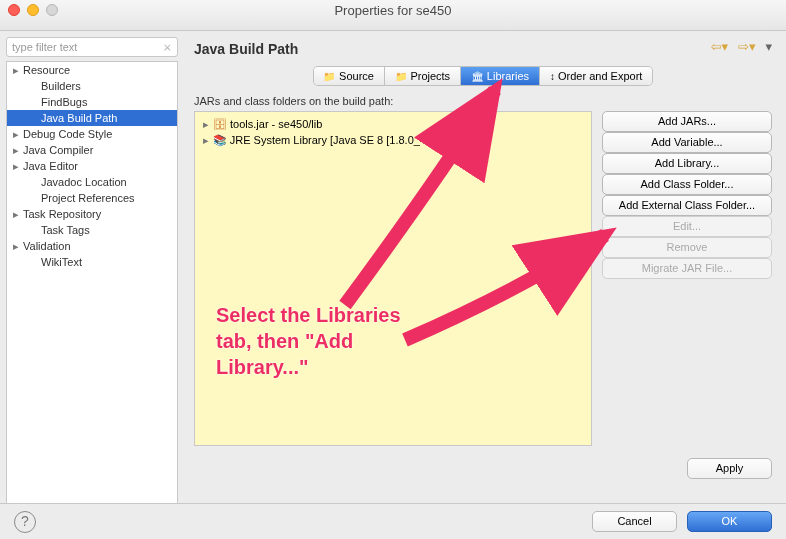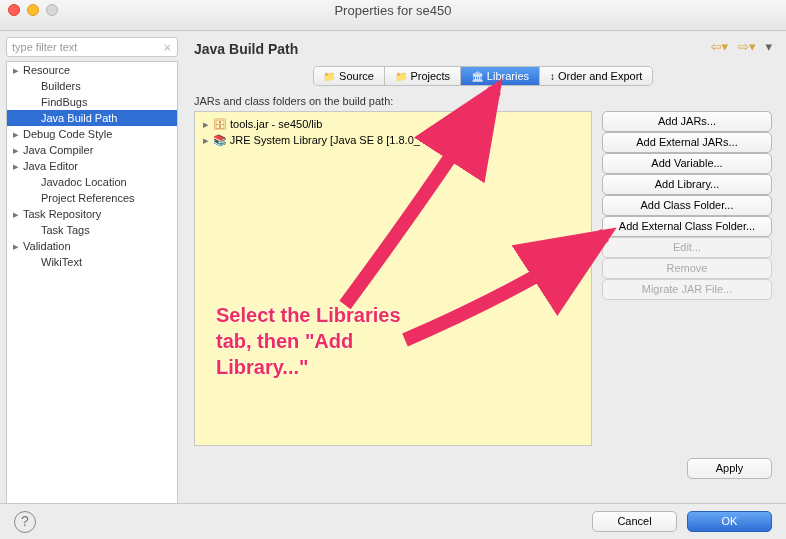--- a/index.html
+++ b/index.html
@@ -127,21 +127,20 @@
     </div>
 
     <div class="worklabel">JARs and class folders on the build path:</div>
     <div class="workarea">
       <div class="listbox">
         <div class="list-item"><span class="caret">▸</span><span class="jar-icon">🗄</span> <span>tools.jar - se450/lib</span></div>
         <div class="list-item"><span class="caret">▸</span><span class="lib-icon">📚</span> <span>JRE System Library [Java SE 8 [1.8.0_4</span></div>
       </div>
       <div class="sidebtns">
         <div class="btn">Add JARs...</div>
-        <div class="btn">Add External JARs...</div>
         <div class="btn">Add Variable...</div>
         <div class="btn">Add Library...</div>
         <div class="btn">Add Class Folder...</div>
         <div class="btn">Add External Class Folder...</div>
         <div class="btn disabled">Edit...</div>
         <div class="btn disabled">Remove</div>
         <div class="btn disabled">Migrate JAR File...</div>
       </div>
     </div>
     <div class="apply-row">

